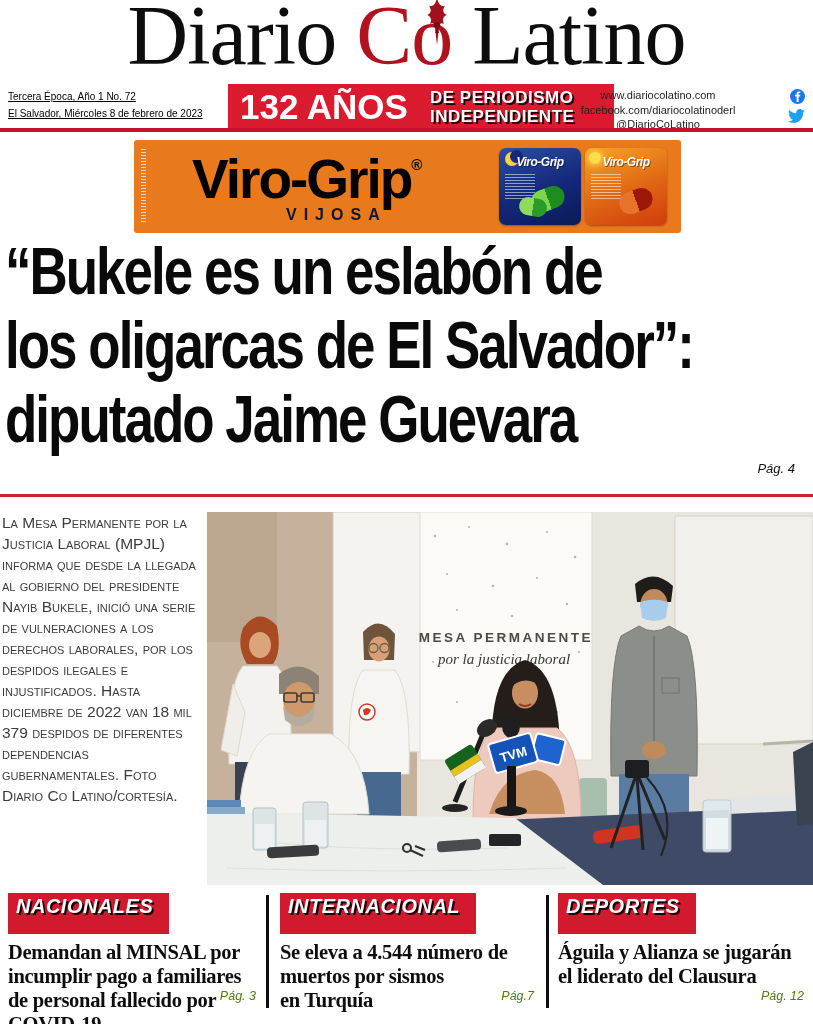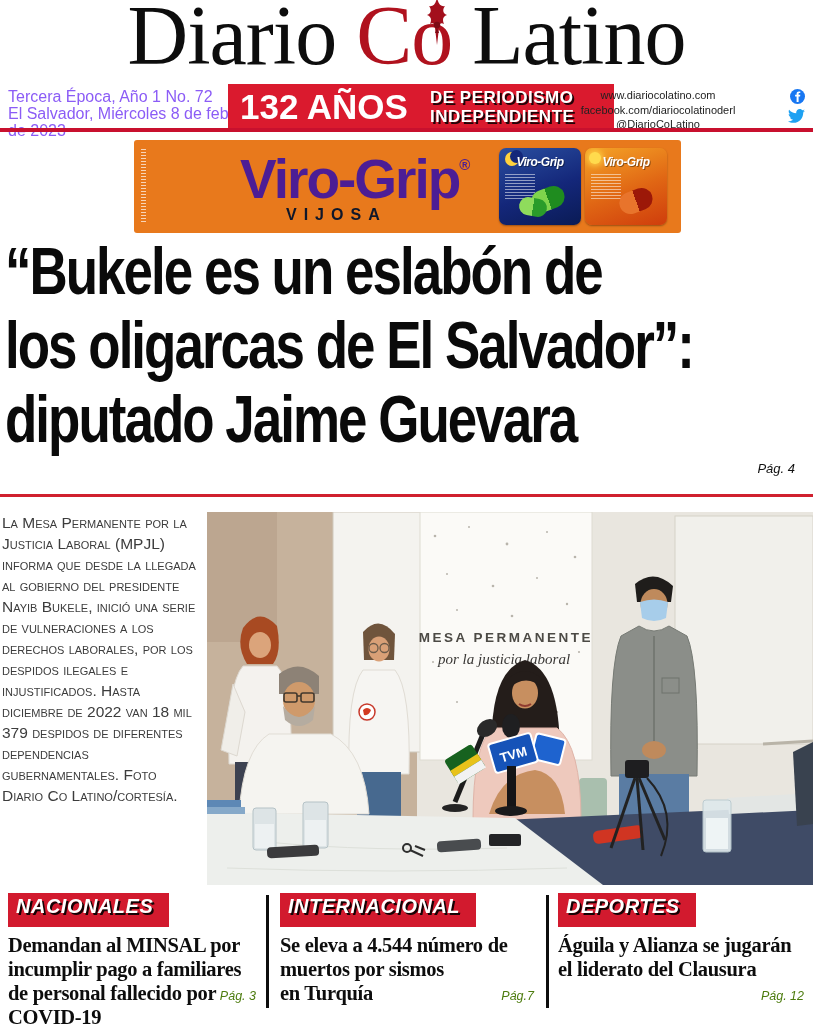--- a/index.html
+++ b/index.html
@@ -11,21 +11,21 @@
   
   .masthead-title {
     position:absolute; top:-14px; left:0; width:813px; text-align:center;
     font-family:"Liberation Serif", serif; font-size:84px; line-height:100px;
     letter-spacing:-1px; color:#0d0d0d; white-space:nowrap;
   }
   .masthead-accent { color:#b0121e; position:relative; }
   .masthead-bird { position:absolute; right:-2px; top:6px; }
   .edition-info {
     position:absolute; left:8px; top:88px; width:250px;
-    font-size:16px; line-height:17px; color:#8b5cf6;
+    font-size:10px; line-height:17px; color:#000000;text-decoration:underline;
   }
   .anniversary-badge {
     position:absolute; left:228px; top:84px; width:386px; height:45px;
     background:#da1a2e; display:flex; align-items:center; color:#fff;gap:12px;
   }
   .anniversary-years {
     font-size:35px; font-weight:bold; padding:0 10px 0 12px; letter-spacing:0;
     white-space:nowrap;
   }
   .anniversary-sub {
@@ -43,22 +43,22 @@
   .ad-banner {
     position:absolute; left:134px; top:140px; width:547px; height:93px;
     background:#e8791c; border-radius:3px;
   }
   .ad-fine-print {
     position:absolute; left:7px; top:9px; bottom:9px; width:5px;
     background:repeating-linear-gradient(to bottom, rgba(255,255,255,.85) 0 1px, rgba(255,255,255,0) 1px 3px);
     opacity:.8;
   }
   .ad-brand {
-    position:absolute; left:58px; top:7px; color:#4c1d95; font-weight:bold;
-    font-size:55px; letter-spacing:-2px; white-space:nowrap;margin-left:48px;
+    position:absolute; left:58px; top:7px; color:#000000; font-weight:bold;
+    font-size:55px; letter-spacing:-2px; white-space:nowrap;
   }
   .ad-reg { font-size:15px; vertical-align:28px; letter-spacing:0; }
   .ad-company {
     position:absolute; left:152px; top:66px; color:#0f172a; font-weight:bold;
     font-size:16px; letter-spacing:7px;
   }
   .ad-packets { position:absolute; right:14px; top:8px; display:flex; gap:4px; }
   .packet {
     width:82px; height:77px; border-radius:7px; position:relative; overflow:hidden;
     box-shadow:0 1px 2px rgba(0,0,0,.35);
@@ -104,21 +104,21 @@
   .sections-strip { position:absolute; left:0; top:893px; width:813px; height:131px; }
   .section-col { position:absolute; top:0; height:126px; }
   .section-col.c1 { left:8px;   width:252px; }
   .section-col.c2 { left:280px; width:258px; }
   .section-col.c3 { left:558px; width:250px; }
   .section-divider { position:absolute; top:2px; width:3px; height:113px; background:#0d0d0d; }
   .section-divider.d1 { left:266px; }
   .section-divider.d2 { left:546px; }
   .section-label {
     display:inline-block; background:#d21a2e; color:#fff; font-weight:bold;
-    font-style:italic; font-size:20px; line-height:26px; padding:0 16px 8px 8px;
+    font-style:italic; font-size:20px; line-height:26px; padding:0 16px 15px 8px;
     letter-spacing:.5px; text-shadow:2px 2px 0 rgba(0,0,0,.9); white-space:nowrap;
   }
   .section-headline {
     margin-top:6px; font-family:"Liberation Serif", serif; font-weight:bold;
     font-size:20.5px; line-height:24px; letter-spacing:-.3px; color:#0d0d0d;
   }
   .section-page-ref {
     position:absolute; bottom:16px; right:4px; font-style:italic; font-size:12.5px; color:#4d7c0f;
   }
 </style>

